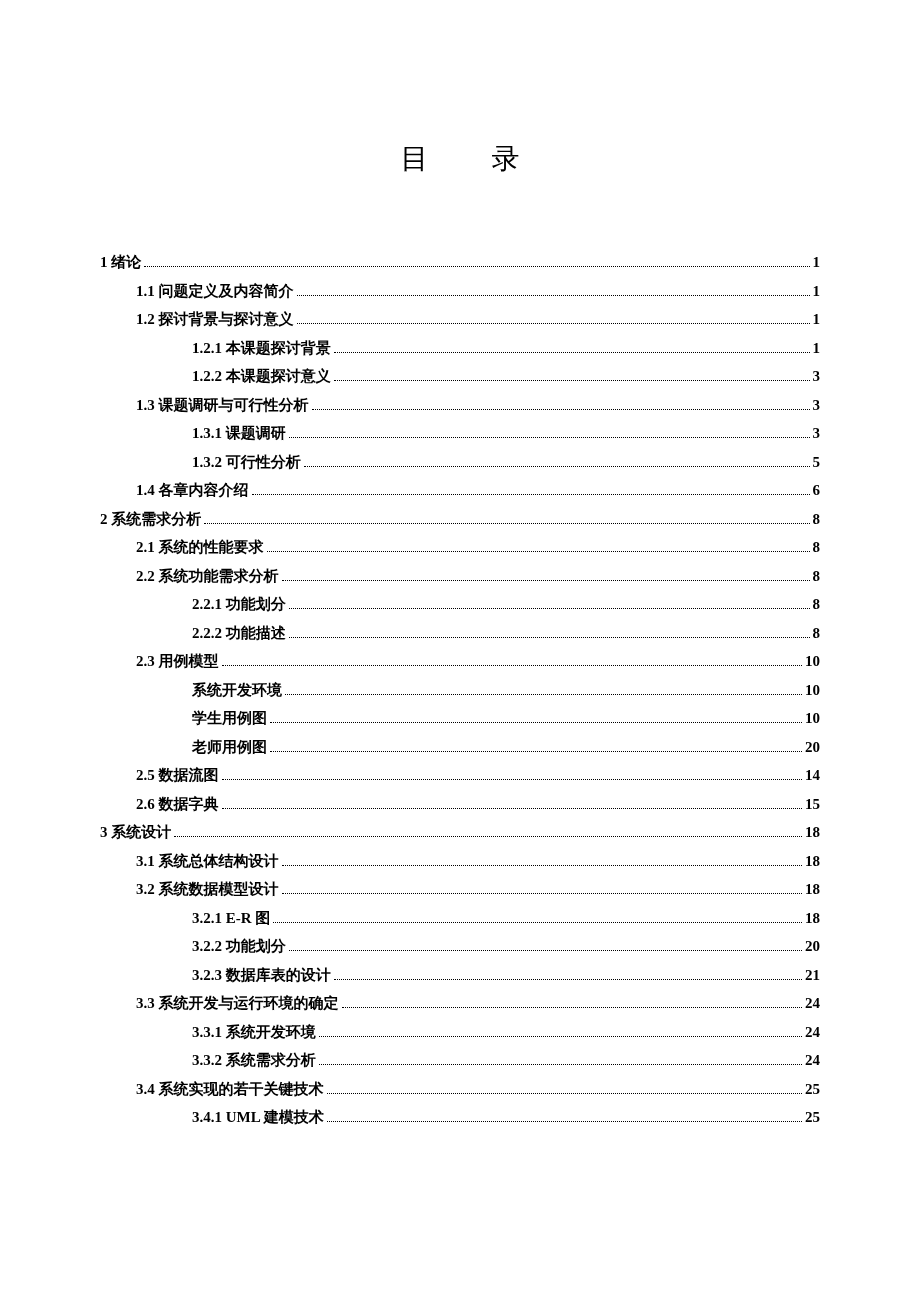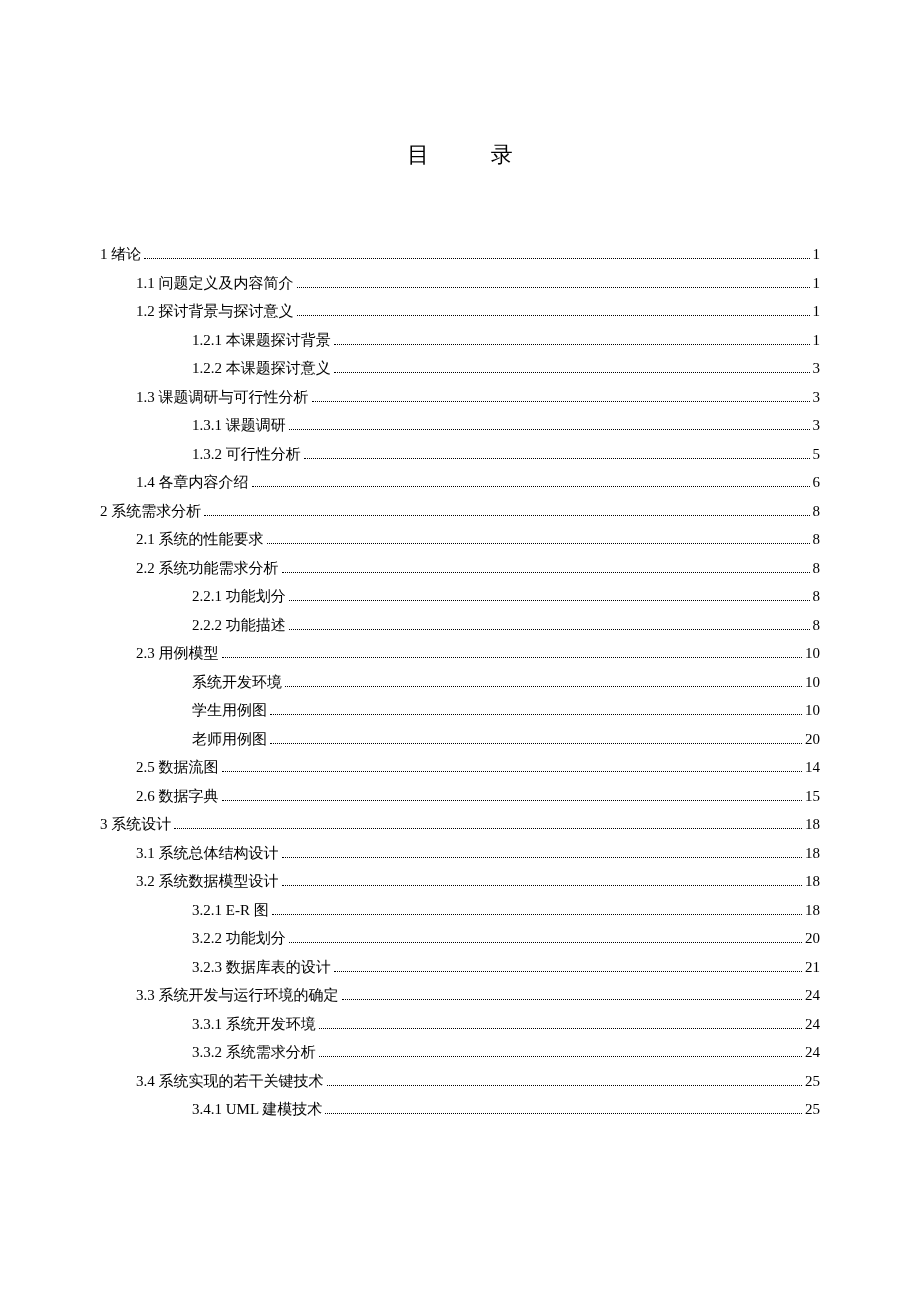--- a/index.html
+++ b/index.html
@@ -12,31 +12,32 @@
   }
   .page {
     width: 920px;
     height: 1302px;
     box-sizing: border-box;
     padding: 140px 100px 80px 100px;
     background: #fff;
   }
   .title {
     text-align: center;
-    font-size: 22px;
+    font-size: 28px;
     letter-spacing: 28px;
     padding-left: 28px;
     margin-bottom: 70px;
     font-weight: normal;
   }
   .toc-line {
     display: flex;
     align-items: baseline;
     line-height: 1.9;
     white-space: nowrap;
+    font-weight: bold;
   }
   .toc-line .label {
     flex: 0 0 auto;
   }
   .toc-line .dots {
     flex: 1 1 auto;
     border-bottom: 1.5px dotted #000;
     margin: 0 3px 4px 3px;
     min-width: 10px;
   }

